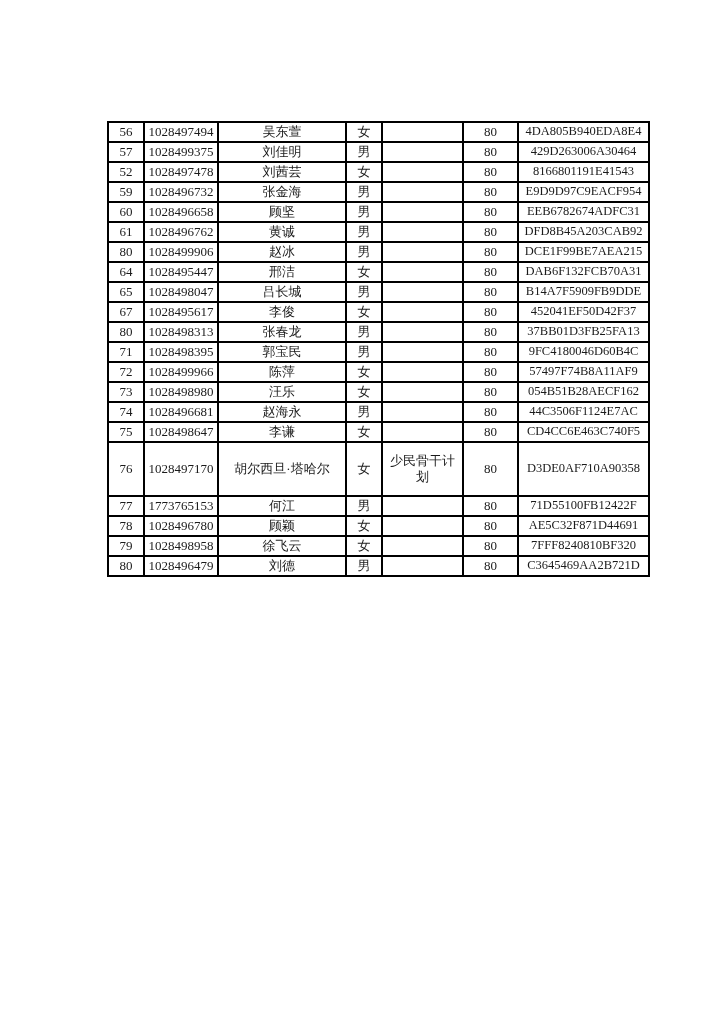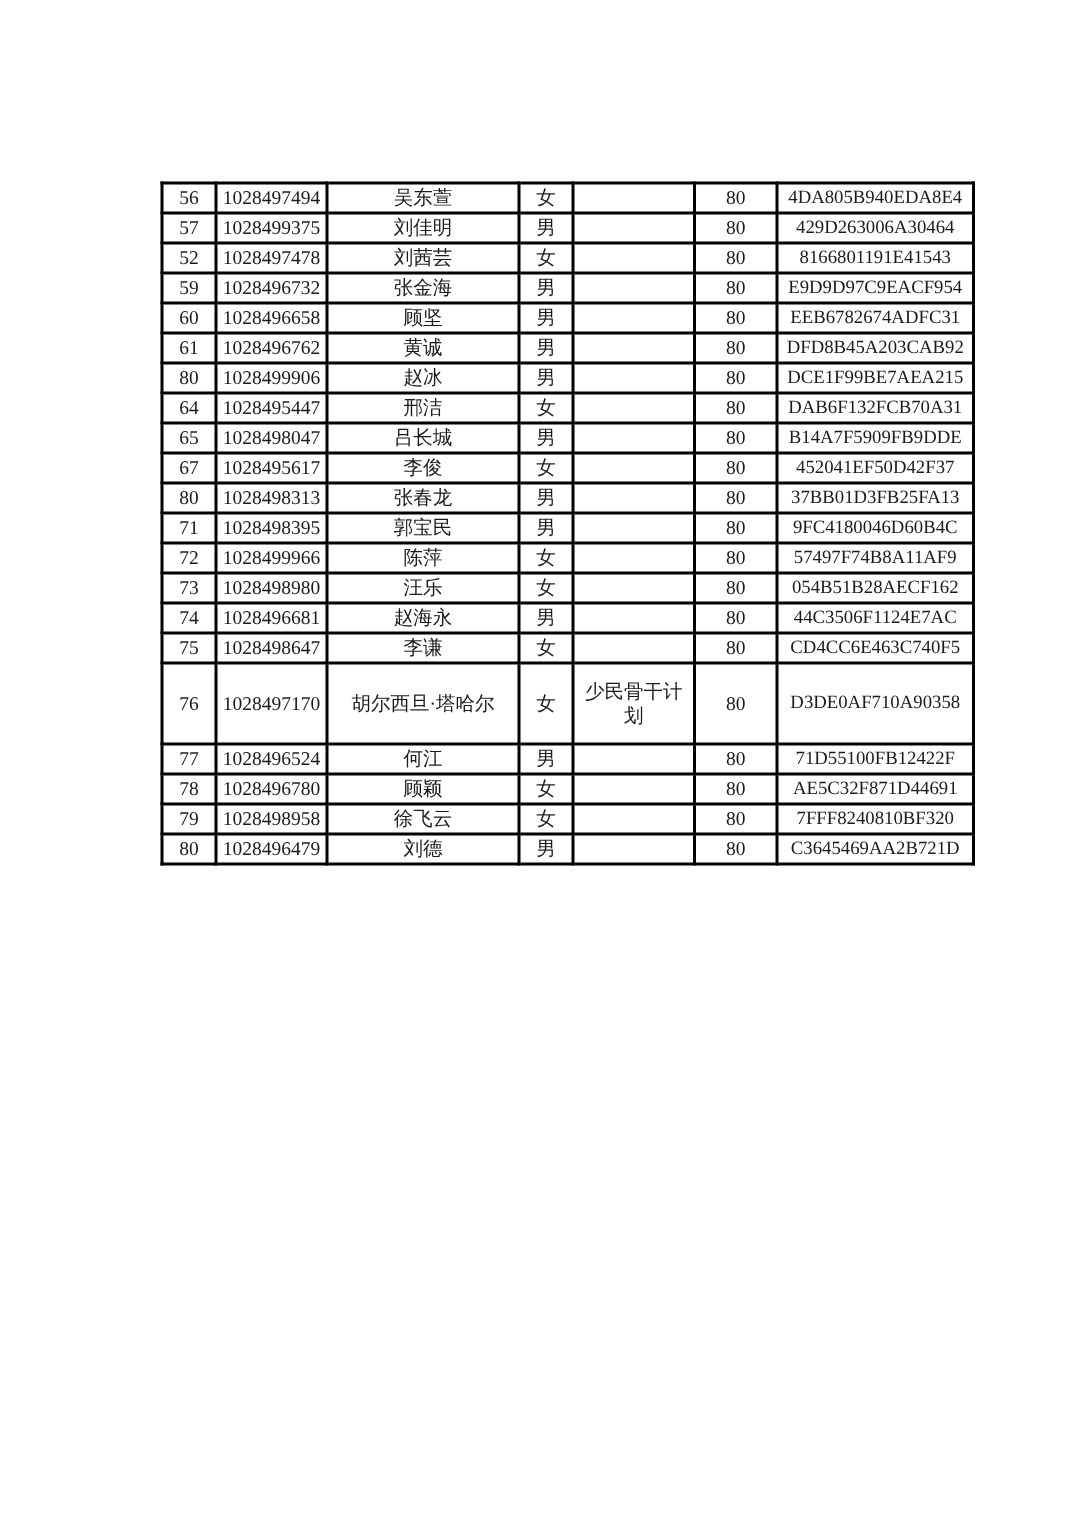--- a/index.html
+++ b/index.html
@@ -206,21 +206,21 @@
           <td class="col-num">76</td>
           <td class="col-id">1028497170</td>
           <td class="col-name">胡尔西旦·塔哈尔</td>
           <td class="col-gender">女</td>
           <td class="col-plan">少民骨干计划</td>
           <td class="col-score">80</td>
           <td class="col-code">D3DE0AF710A90358</td>
         </tr>
         <tr>
           <td class="col-num">77</td>
-          <td class="col-id">1028496524</td>
+          <td class="col-id">1773765153</td>
           <td class="col-name">何江</td>
           <td class="col-gender">男</td>
           <td class="col-plan"></td>
           <td class="col-score">80</td>
           <td class="col-code">71D55100FB12422F</td>
         </tr>
         <tr>
           <td class="col-num">78</td>
           <td class="col-id">1028496780</td>
           <td class="col-name">顾颖</td>

